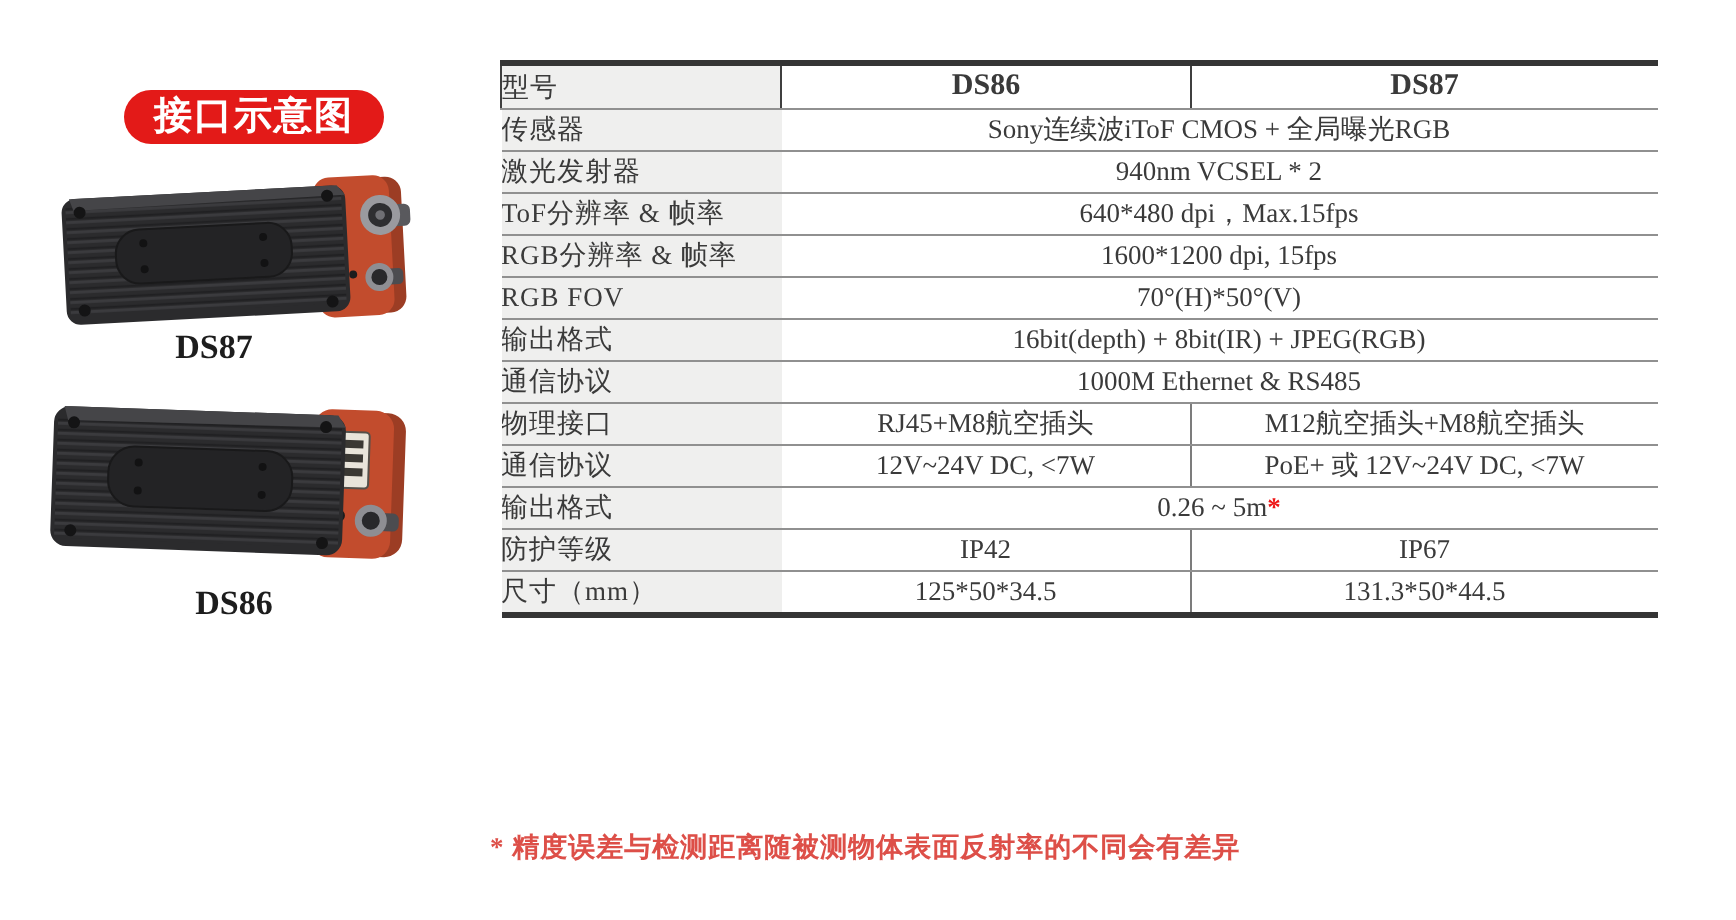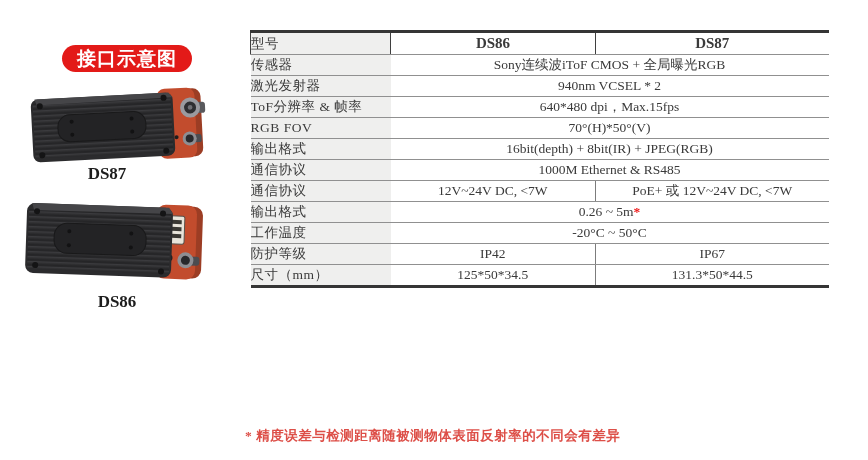--- a/index.html
+++ b/index.html
@@ -62,21 +62,21 @@
   tr.header-row td.label-cell {
     border-left: 1px solid #3f3f3f;
     border-right: 1px solid #3f3f3f;
   }
   tr.header-row td.value-cell { font-weight: bold; font-size: 15px; }
   tr.header-row td.hdr-ds87 { border-left: 1px solid #3f3f3f; }
   td.split-right { border-left: 1px solid #7c7c7c; }
   .red-star { color: var(--star-red, #ee1616); font-weight: bold; }
   
   .footnote {
-    position: absolute; left: 245px; top: 427px;
+    position: absolute; left: 245px; top: 415px;
     font-size: 13.5px; font-weight: bold;
     color: var(--footnote-red, #dd4b45);
     letter-spacing: 0.5px;
   }
 </style>
 </head>
 <body>
 
 <div class="page">
 
@@ -191,45 +191,50 @@
           </tr>
           <tr>
             <td class="label-cell">激光发射器</td>
             <td class="value-cell" colspan="2">940nm VCSEL * 2</td>
           </tr>
           <tr>
             <td class="label-cell">ToF分辨率 &amp; 帧率</td>
             <td class="value-cell" colspan="2">640*480 dpi，Max.15fps</td>
           </tr>
           <tr>
+            <td class="label-cell">RGB分辨率 &amp; 帧率</td>
+            <td class="value-cell" colspan="2">1600*1200 dpi, 15fps</td>
+          </tr>
+          <tr>
             <td class="label-cell">RGB FOV</td>
             <td class="value-cell" colspan="2">70°(H)*50°(V)</td>
           </tr>
           <tr>
             <td class="label-cell">输出格式</td>
             <td class="value-cell" colspan="2">16bit(depth) + 8bit(IR) + JPEG(RGB)</td>
           </tr>
           <tr>
             <td class="label-cell">通信协议</td>
             <td class="value-cell" colspan="2">1000M Ethernet &amp; RS485</td>
+          </tr>
+          <tr>
+            <td class="label-cell">物理接口</td>
+            <td class="value-cell split-left">RJ45+M8航空插头</td>
+            <td class="value-cell split-right">M12航空插头+M8航空插头</td>
           </tr>
           <tr>
             <td class="label-cell">通信协议</td>
             <td class="value-cell split-left">12V~24V DC, &lt;7W</td>
             <td class="value-cell split-right">PoE+ 或 12V~24V DC, &lt;7W</td>
           </tr>
           <tr>
             <td class="label-cell">输出格式</td>
             <td class="value-cell" colspan="2"><span>0.26 ~ 5m</span><span class="red-star">*</span></td>
           </tr>
           <tr>
-            <td class="label-cell">工作温度</td>
-            <td class="value-cell" colspan="2">-20°C ~ 50°C</td>
-          </tr>
-          <tr>
             <td class="label-cell">防护等级</td>
             <td class="value-cell split-left">IP42</td>
             <td class="value-cell split-right">IP67</td>
           </tr>
           <tr>
             <td class="label-cell">尺寸（mm）</td>
             <td class="value-cell split-left">125*50*34.5</td>
             <td class="value-cell split-right">131.3*50*44.5</td>
           </tr>
         </tbody>

